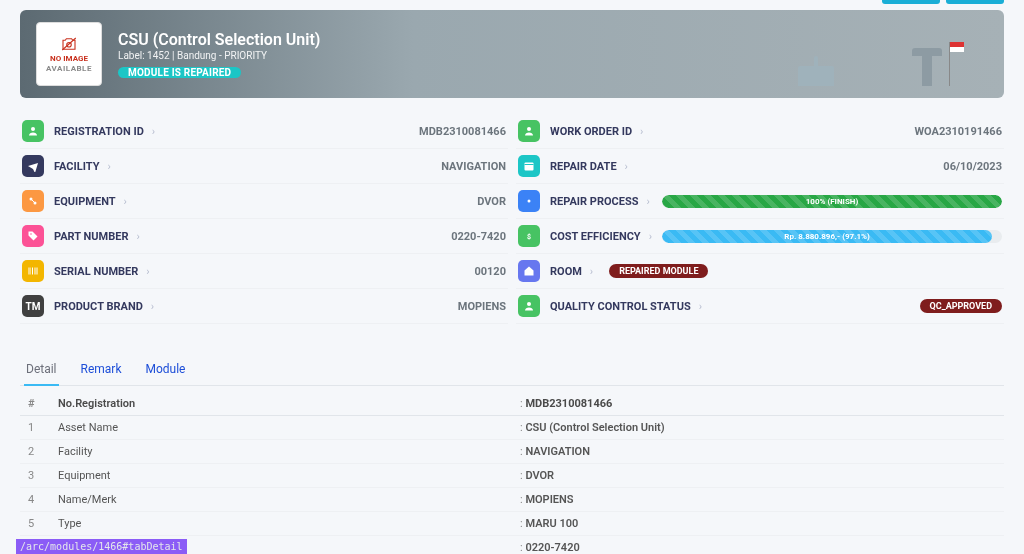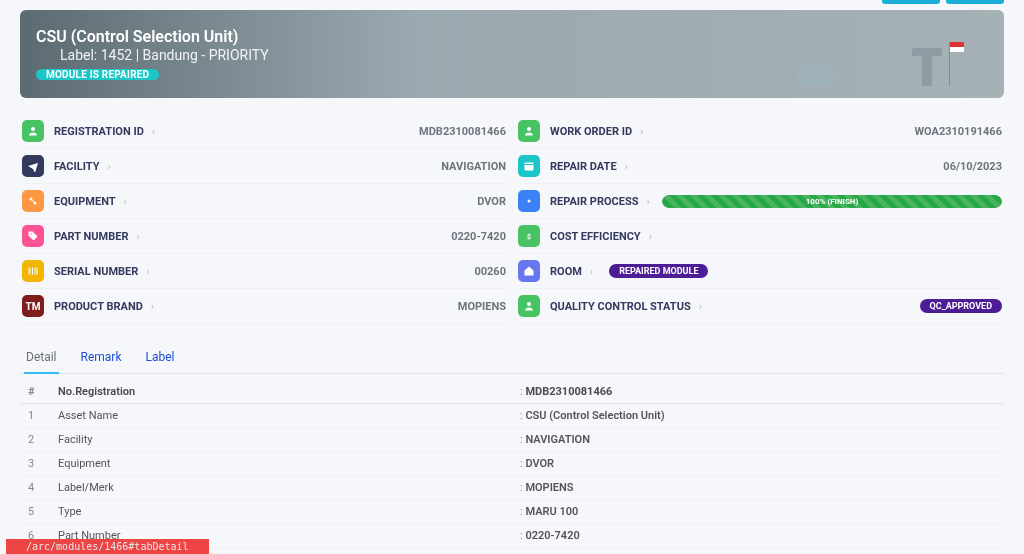--- a/index.html
+++ b/index.html
@@ -50,80 +50,80 @@
   .bldg::before {content:""; position:absolute; left:50%; top:-10px; width:4px; height:10px; background:#9fb2bb; border-radius:2px 2px 0 0; transform:translateX(-50%);}
   .hero .no-image {
     width:66px; height:64px; background:#fff; border-radius:4px;
     color:#c9321f; display:flex; flex-direction:column; align-items:center; justify-content:center;
     line-height:1; gap:2px; border:1px solid #ddd;
   }
   .hero .no-image svg { }
   .hero .no-image .t1 { font-size:8px; font-weight:700; color:#c9321f; }
   .hero .no-image .t2 { font-size:8px; font-weight:700; color:#8a8a8a; letter-spacing:0.5px;}
   .hero-title { font-size:16px; font-weight:600; }
-  .hero-sub { font-size:14px; opacity:0.9; margin-top:1px;margin-left:24px;}
+  .hero-sub { font-size:10px; opacity:0.9; margin-top:1px;}
   .badge {
     display:inline-block; margin-top:6px; padding:0 10px;
     border-radius:12px; font-size:10px; font-weight:700;
     background:#1cc6c6; color:#fff; letter-spacing:0.2px;
   }
 
   .cols { display:flex; gap:8px; margin-top:16px;}
   .col { flex:1; }
   .row {
     display:flex; align-items:center; padding:6px 2px;
     border-bottom:1px solid #eef0f3; gap:10px; min-height:28px;
   }
   .ico {
     width:22px; height:22px; border-radius:5px; flex:0 0 22px;
     display:flex; align-items:center; justify-content:center; color:#fff; font-size:10px; font-weight:700;
   }
   .ico svg { width:12px; height:12px; fill:#fff; }
   .ico-green{background:#47c363;} .ico-dark{background:#34395e;}
   .ico-orange{background:#fc9842;} .ico-pink{background:#fc5296;}
-  .ico-yellow{background:#f3b600;} .ico-teal{background:#7f1d1d;}
+  .ico-yellow{background:#f3b600;} .ico-teal{background:#404040;}
   .ico-cal{background:#1cc6c6;} .ico-cog{background:#3b82f6;}
   .ico-dollar{background:#47c363;} .ico-home{background:#6777ef;}
   .label { font-weight:700; color:#34395e; text-transform:uppercase; font-size:11px; }
   .chev { color:#b8bed0; font-size:11px; margin-left:-2px; flex:0 0 auto;}
   .val {
     margin-left:auto; text-align:right; font-weight:700; color:#6c757d; font-size:11px;
   }
   .pill {
     display:inline-block; padding:2px 10px; border-radius:10px;
     font-size:9px; font-weight:700; color:#fff;
   }
-  .pill-green { background:#4c1d95; }
+  .pill-green { background:#7f1d1d; }
   .progress {
     margin-left:auto; flex:1; max-width:340px; height:13px; background:#e9ecef;
     border-radius:10px; position:relative; overflow:hidden;
   }
   .progress .fill {
     height:100%; border-radius:10px; display:flex; align-items:center; justify-content:center;
     color:#fff; font-size:8px; font-weight:700;
     background-image: linear-gradient(45deg, rgba(255,255,255,.15) 25%, transparent 25%, transparent 50%, rgba(255,255,255,.15) 50%, rgba(255,255,255,.15) 75%, transparent 75%, transparent);
     background-size:14px 14px;
   }
   .fill-green { background-color:#28a745; width:100%; }
   .fill-blue  { background-color:#3abaf4; width:97.1%; }
 
-  .tabs { margin-top:18px; display:flex; gap:20px; border-bottom:1px solid #e1e5ea; padding-left:4px;}
+  .tabs { margin-top:30px; display:flex; gap:20px; border-bottom:1px solid #e1e5ea; padding-left:4px;}
   .tab { padding:8px 2px; font-size:12px; color:#1d4ed8; cursor:pointer; }
   .tab.active { color:#6c6f7a; border-bottom:2px solid #3abaf4; margin-bottom:-1px; }
 
   table { width:100%; border-collapse:collapse; margin-top:6px; font-size:11px;}
   th, td { text-align:left; padding:5px 8px; border-bottom:1px solid #eef0f3; color:#555;}
   th { font-weight:600; color:#4a4a4a; border-bottom:1px solid #e1e5ea;}
   .colnum { width:30px; color:#888;}
   .vcol  { width:50%; font-weight:600;}
   .vcol::before { content:": "; font-weight:400; color:#888; }
 
   .url-hint {
-    position:fixed; left:6px; bottom:0; background:#ef4444; color:#e3e6eb;
-    font-size:10px; padding:2px 20px; font-family: ui-monospace, monospace;
+    position:fixed; left:16px; bottom:0; background:#8b5cf6; color:#e3e6eb;
+    font-size:10px; padding:2px 4px; font-family: ui-monospace, monospace;
   }
 </style>
 </head>
 <body>
 
 <div class="page">
   <div class="topbar">
       <div class="btns">
         <div class="b b1"></div>
         <div class="b b2"></div>
@@ -133,20 +133,29 @@
   <div class="hero">
     <div class="scene" aria-hidden="true">
       <div class="bldg"></div>
       <div class="flag-pole"></div>
         <div class="flag"></div>
       <div class="tower">
           <div class="cap"></div>
           <div class="neck"></div>
         </div>
     </div>
+    <div class="no-image">
+      <svg viewBox="0 0 24 24" width="26" height="18">
+          <path fill="none" stroke="#c9321f" stroke-width="1.5" d="M4 7h3l1.5-2h7L17 7h3v12H4z"></path>
+          <circle cx="12" cy="13" r="3" fill="none" stroke="#c9321f" stroke-width="1.5"></circle>
+          <line x1="3" y1="20" x2="21" y2="4" stroke="#c9321f" stroke-width="1.5"></line>
+        </svg>
+      <span class="t1">NO IMAGE</span>
+      <span class="t2">AVAILABLE</span>
+    </div>
     <div>
       <div class="hero-title">CSU (Control Selection Unit)</div>
       <div class="hero-sub">Label: 1452 | Bandung - PRIORITY</div>
       <span class="badge">MODULE IS REPAIRED</span>
     </div>
   </div>
 
   <div class="cols">
     <div class="col" id="col-left">
         <div class="row">
@@ -194,21 +203,21 @@
           <span class="val">0220-7420</span>
         </div>
         <div class="row">
           <div class="ico ico-yellow">
             <svg viewBox="0 0 24 24">
               <path d="M3 5h2v14H3zM7 5h1v14H7zM10 5h2v14h-2zM14 5h1v14h-1zM17 5h2v14h-2zM21 5h1v14h-1z"></path>
             </svg>
           </div>
           <span class="label">SERIAL NUMBER</span>
           <span class="chev">›</span>
-          <span class="val">00260</span>
+          <span class="val">00120</span>
         </div>
         <div class="row">
           <div class="ico ico-teal">TM</div>
           <span class="label">PRODUCT BRAND</span>
           <span class="chev">›</span>
           <span class="val">MOPIENS</span>
         </div>
       </div>
     <div class="col" id="col-right">
         <div class="row">
@@ -247,20 +256,23 @@
           </div>
         </div>
         <div class="row">
           <div class="ico ico-dollar">
             <svg viewBox="0 0 24 24">
               <text x="12" y="17" text-anchor="middle" font-size="14" font-weight="bold" fill="#fff">$</text>
             </svg>
           </div>
           <span class="label">COST EFFICIENCY</span>
           <span class="chev">›</span>
+          <div class="progress">
+            <div class="fill fill-blue">Rp. 8.880.896,- (97.1%)</div>
+          </div>
         </div>
         <div class="row">
           <div class="ico ico-home">
             <svg viewBox="0 0 24 24">
               <path d="M3 11l9-8 9 8v10H3z"></path>
             </svg>
           </div>
           <span class="label">ROOM</span>
           <span class="chev">›</span>
           <span style="margin-left:6px" class="pill pill-green">REPAIRED MODULE</span>
@@ -276,21 +288,21 @@
           <span class="label">QUALITY CONTROL STATUS</span>
           <span class="chev">›</span>
           <span style="margin-left:auto" class="pill pill-green">QC_APPROVED</span>
         </div>
       </div>
   </div>
 
   <div class="tabs" id="tabs">
       <div class="tab active">Detail</div>
       <div class="tab">Remark</div>
-      <div class="tab">Label</div>
+      <div class="tab">Module</div>
     </div>
 
   <table>
     <thead>
         <tr id="thead-row">
           <th class="colnum">#</th>
           <th>No.Registration</th>
           <th class="vcol" style="font-weight:700;">MDB2310081466</th>
         </tr>
       </thead>
@@ -305,21 +317,21 @@
           <td>Facility</td>
           <td class="vcol">NAVIGATION</td>
         </tr>
         <tr>
           <td class="colnum">3</td>
           <td>Equipment</td>
           <td class="vcol">DVOR</td>
         </tr>
         <tr>
           <td class="colnum">4</td>
-          <td>Label/Merk</td>
+          <td>Name/Merk</td>
           <td class="vcol">MOPIENS</td>
         </tr>
         <tr>
           <td class="colnum">5</td>
           <td>Type</td>
           <td class="vcol">MARU 100</td>
         </tr>
         <tr>
           <td class="colnum">6</td>
           <td>Part Number</td>

